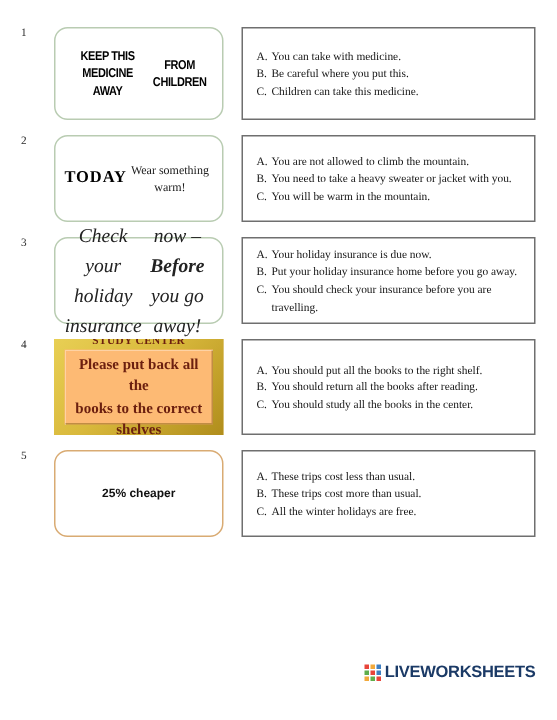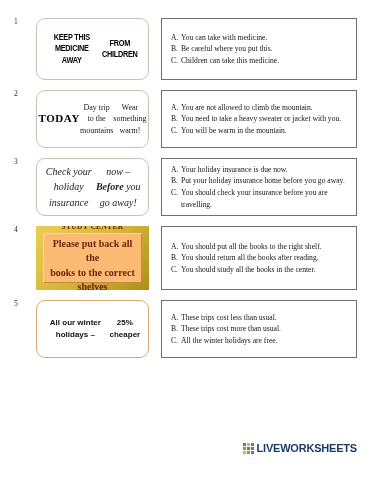--- a/index.html
+++ b/index.html
@@ -128,21 +128,21 @@
   .t-serif {
     font-family: "Liberation Serif", serif;
     font-size: 8px;
     line-height: 1.38;
     color: #1a1a1a;
   }
 
   .t-italic {
     font-family: "Liberation Serif", serif;
     font-style: italic;
-    font-size: 10px;
+    font-size: 13px;
     line-height: 1.55;
     color: #222222;
   }
   .t-italic b {
     font-weight: bold;
   }
 
   .t-gold-title {
     font-family: "Liberation Serif", serif;
     font-weight: bold;
@@ -253,21 +253,20 @@
         <span class="atext">Children can take this medicine.</span>
       </div>
     </div>
   </div>
 
   <div class="q-row">
     <div class="q-num">2</div>
     <div class="prompt-wrap">
       <div class="prompt green p2">
         <div class="t-today">TODAY</div>
-        <div class="t-serif">Day trip to the mountains</div>
         <div class="t-serif">Wear something warm!</div>
       </div>
     </div>
     <div class="answers a2">
       <div class="answer">
         <span class="letter">A.</span>
         <span class="atext">You are not allowed to climb the mountain.</span>
       </div>
       <div class="answer">
         <span class="letter">B.</span>
@@ -331,21 +330,20 @@
         <span class="letter">C.</span>
         <span class="atext">You should study all the books in the center.</span>
       </div>
     </div>
   </div>
 
   <div class="q-row">
     <div class="q-num">5</div>
     <div class="prompt-wrap">
       <div class="prompt tan p5">
-        <div class="t-sans-bold">All our winter holidays –</div>
         <div class="t-sans-bold">25% cheaper</div>
       </div>
     </div>
     <div class="answers a5">
       <div class="answer">
         <span class="letter">A.</span>
         <span class="atext">These trips cost less than usual.</span>
       </div>
       <div class="answer">
         <span class="letter">B.</span>

